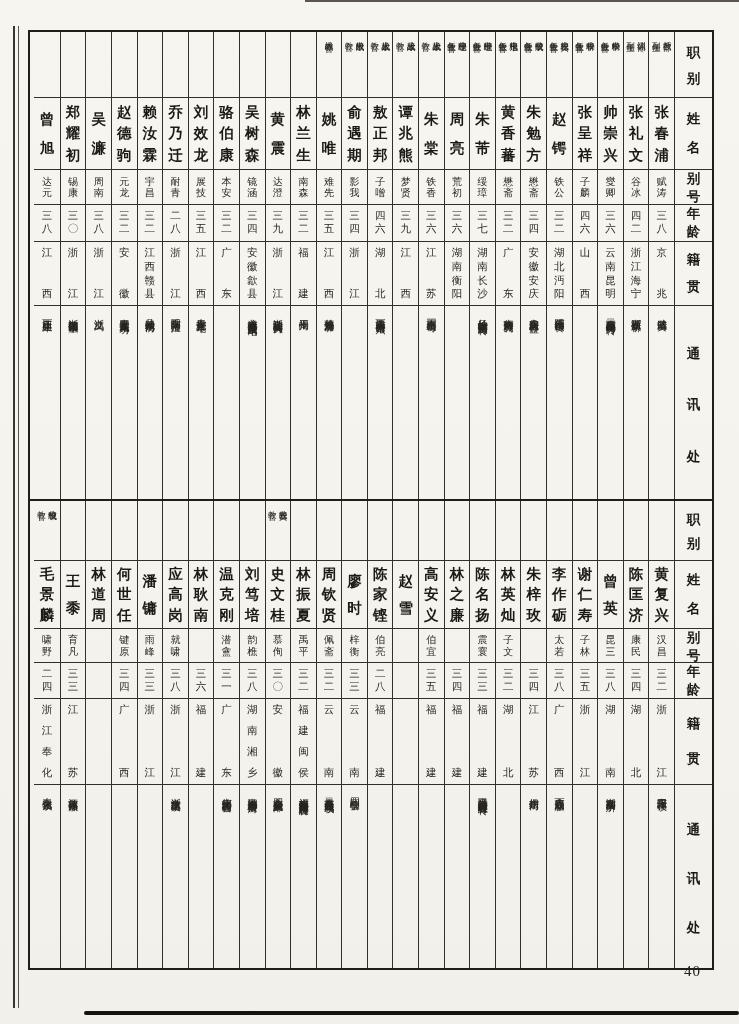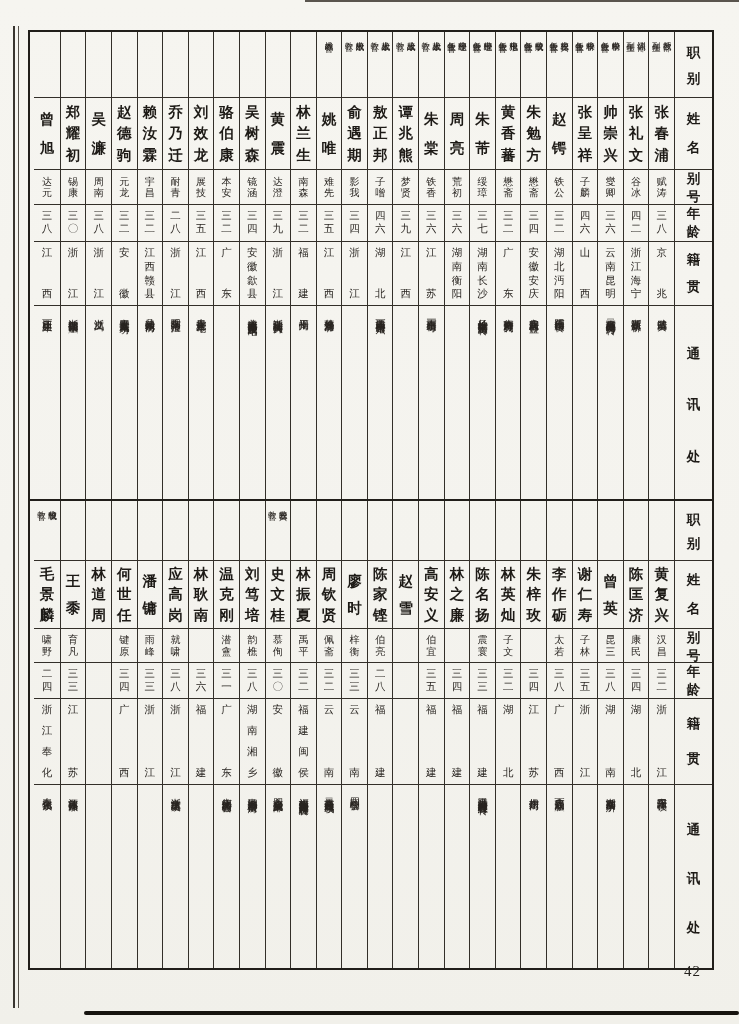--- a/index.html
+++ b/index.html
@@ -1640,14 +1640,14 @@
             <span>奉</span>
             <span>化</span>
           </div>
         </div>
         <div class="cell r5">
           <div class="vtext addr">奉化岩溪镇</div>
         </div>
       </div>
     </div>
   <div class="edge-bottom"></div>
-  <div class="page-number">42</div>
+  <div class="page-number">40</div>
 </div>
 
 </body></html>

